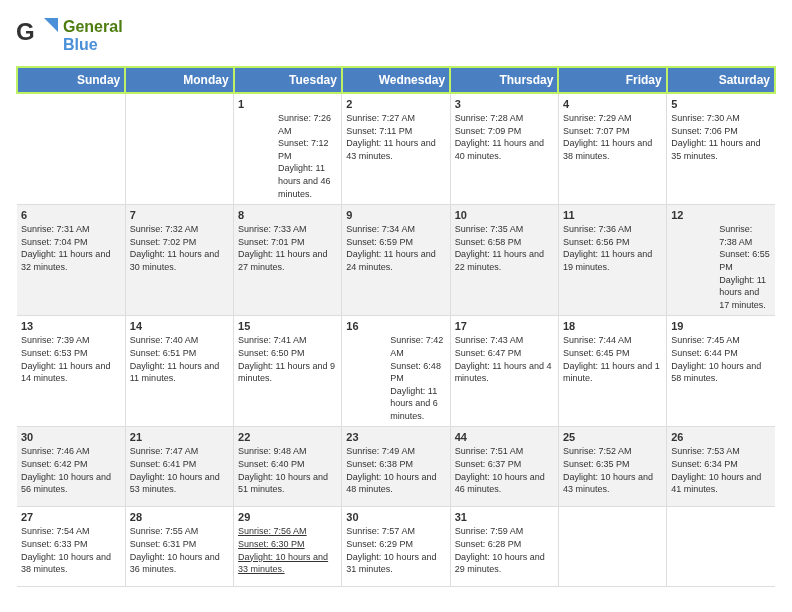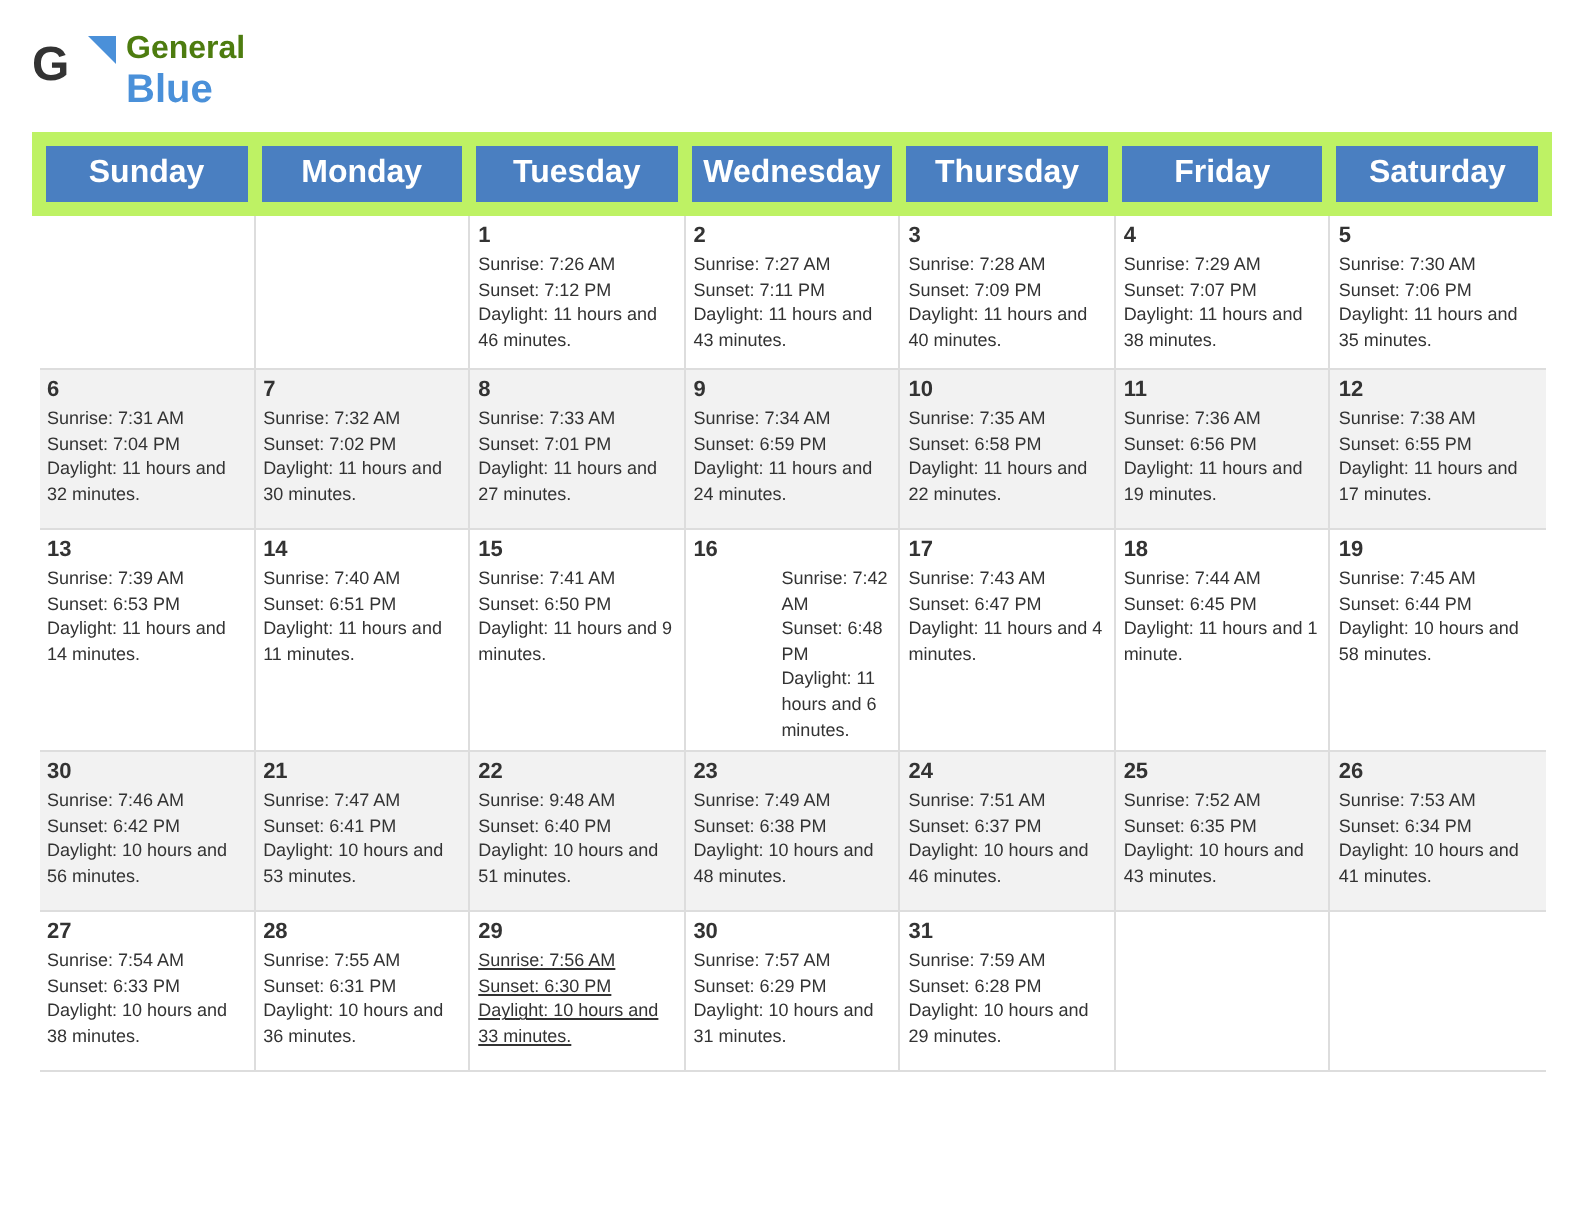--- a/index.html
+++ b/index.html
@@ -41,25 +41,25 @@
     table {
       width: 100%;
       border-collapse: collapse;
       table-layout: fixed;
     }
     thead tr {
       background-color: #4a7fc1;
     }
     thead th {
       color: #fff;
-      font-size: 16px;
+      font-size: 12px;
       font-weight: bold;
       padding: 5px 4px;
-      text-align: center;
-      border: 7px solid #bef264;
+      text-align: right;
+      border: 2px solid #bef264;
     }
     tbody tr {
       border-bottom: 1px solid #ddd;
     }
     tbody tr:nth-child(odd) {
       background: #fff;
     }
     tbody tr:nth-child(even) {
       background: #f2f2f2;
     }
@@ -90,21 +90,21 @@
 </head>
 <body>
 
 <div class="page">
   <div class="header">
     <div class="logo">
         <svg width="45" height="40" viewBox="0 0 45 40">
           <text x="0" y="24" font-size="24" font-weight="bold" fill="#333">G</text>
           <polygon points="28,2 42,2 42,16" fill="#4a90d9"></polygon>
         </svg>
-        <div style="line-height: 1.1; margin-left: 2px;"><span style="font-size: 16px; font-weight: bold; color: #4d7c0f;">General</span><br><span style="font-size: 20px; font-weight: bold; color: rgb(74, 144, 217);">Blue</span></div>
+        <div style="line-height: 1.1; margin-left: 2px;"><span style="font-size: 16px; font-weight: bold; color: #4d7c0f;">General</span><br><span style="font-size: 16px; font-weight: bold; color: rgb(74, 144, 217);">Blue</span></div>
       </div>
     <div class="title-area">
       <div class="month-title"></div>
       <div class="location"></div>
     </div>
   </div>
 
   <table>
     <thead>
       <tr>
@@ -116,21 +116,21 @@
           <th>Friday</th>
           <th>Saturday</th>
         </tr>
     </thead>
     <tbody id="calendar-body">
     <tr>
           <td></td>
           <td></td>
           <td>
             <span class="day-num">1</span>
-            <div class="day-info" style="white-space: pre-line;">Sunrise: 7:26 AM
+            <div class="day-info" style="white-space: pre-line; margin-left: 40px;">Sunrise: 7:26 AM
 Sunset: 7:12 PM
 Daylight: 11 hours and 46 minutes.</div>
           </td>
           <td>
             <span class="day-num">2</span>
             <div class="day-info" style="white-space: pre-line;">Sunrise: 7:27 AM
 Sunset: 7:11 PM
 Daylight: 11 hours and 43 minutes.</div>
           </td>
           <td>
@@ -184,21 +184,21 @@
 Daylight: 11 hours and 22 minutes.</div>
           </td>
           <td>
             <span class="day-num">11</span>
             <div class="day-info" style="white-space: pre-line;">Sunrise: 7:36 AM
 Sunset: 6:56 PM
 Daylight: 11 hours and 19 minutes.</div>
           </td>
           <td>
             <span class="day-num">12</span>
-            <div class="day-info" style="white-space: pre-line;">Sunrise: 7:38 AM
+            <div class="day-info" style="white-space: pre-line; margin-left: 48px;">Sunrise: 7:38 AM
 Sunset: 6:55 PM
 Daylight: 11 hours and 17 minutes.</div>
           </td>
         </tr>
         <tr>
           <td>
             <span class="day-num">13</span>
             <div class="day-info" style="white-space: pre-line;">Sunrise: 7:39 AM
 Sunset: 6:53 PM
 Daylight: 11 hours and 14 minutes.</div>
@@ -259,21 +259,21 @@
 Sunset: 6:40 PM
 Daylight: 10 hours and 51 minutes.</div>
           </td>
           <td>
             <span class="day-num">23</span>
             <div class="day-info" style="white-space: pre-line;">Sunrise: 7:49 AM
 Sunset: 6:38 PM
 Daylight: 10 hours and 48 minutes.</div>
           </td>
           <td>
-            <span class="day-num">24</span>
+            <span class="day-num">44</span>
             <div class="day-info" style="white-space: pre-line;">Sunrise: 7:51 AM
 Sunset: 6:37 PM
 Daylight: 10 hours and 46 minutes.</div>
           </td>
           <td>
             <span class="day-num">25</span>
             <div class="day-info" style="white-space: pre-line;">Sunrise: 7:52 AM
 Sunset: 6:35 PM
 Daylight: 10 hours and 43 minutes.</div>
           </td>

